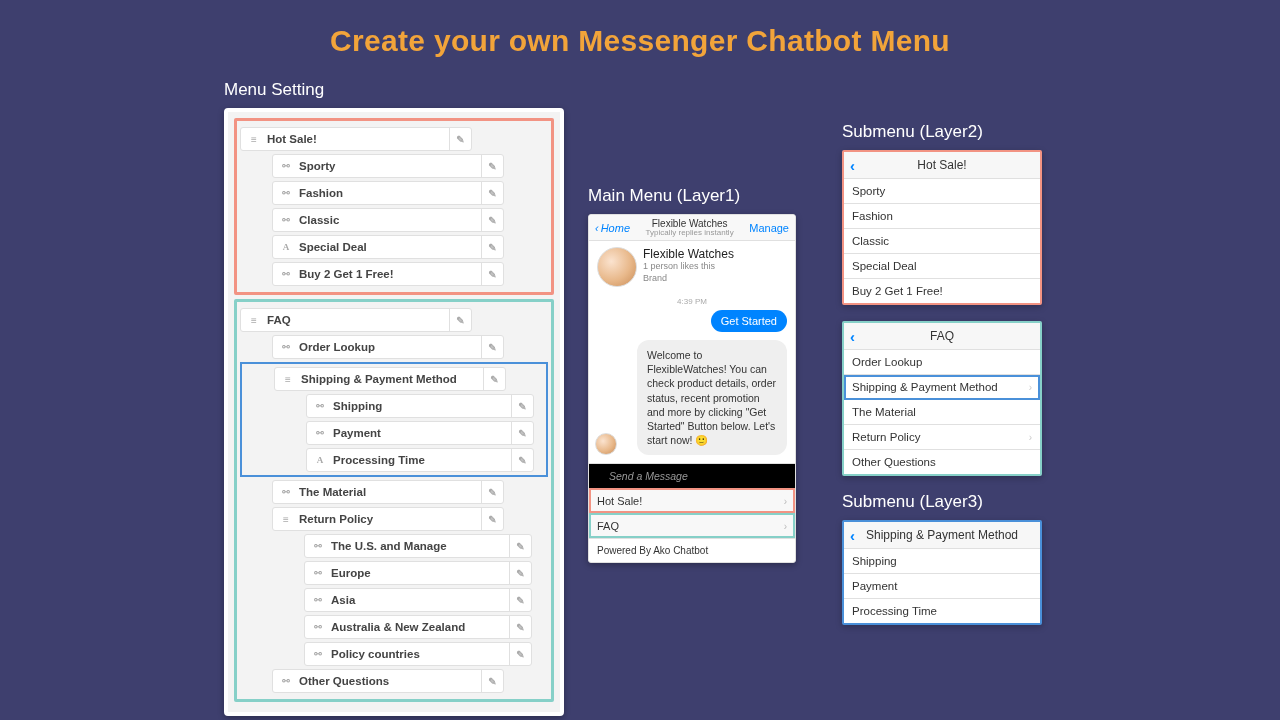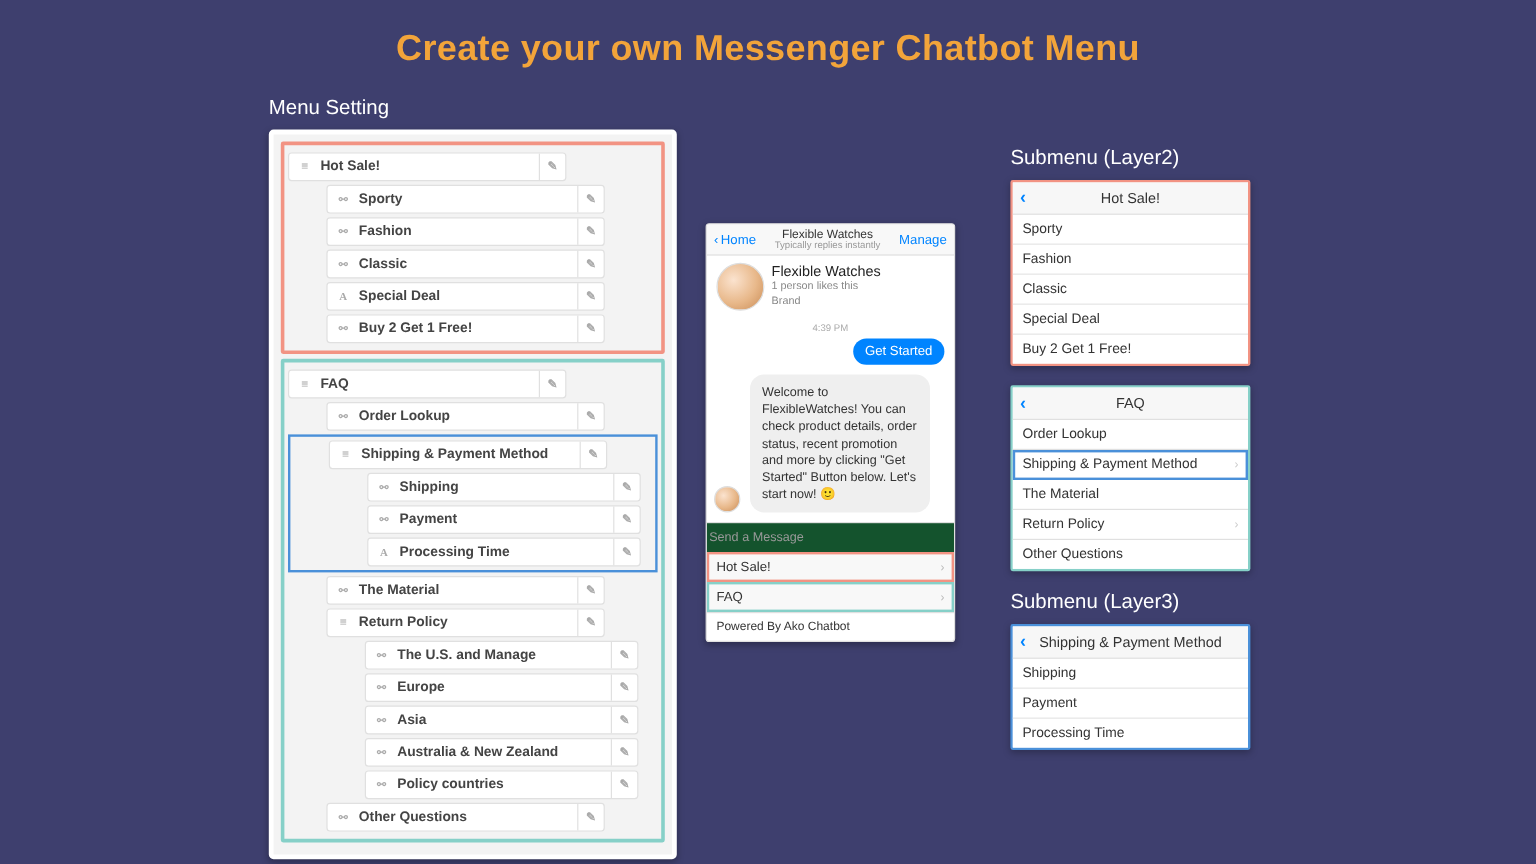--- a/index.html
+++ b/index.html
@@ -103,21 +103,21 @@
     overflow:hidden;
     font-size:11px;
   }
   .ph-top{
     height:26px;
     display:flex;align-items:center;
     border-bottom:1px solid var(--gray3);
     padding:0 6px;
     background:#F8F8F8;
   }
-  .ph-back{color:var(--msgr-blue);font-weight:500;display:flex;align-items:flex-end;gap:2px;}
+  .ph-back{color:var(--msgr-blue);font-weight:500;display:flex;align-items:flex-end;gap:2px;font-style:italic;}
   .ph-title{flex:1;text-align:center;line-height:1.1;}
   .ph-title .t1{font-size:10px;color:#333;font-weight:500;display:block;}
   .ph-title .t2{font-size:8px;color:#999;display:block;}
   .ph-manage{color:var(--msgr-blue);font-weight:500;}
   .ph-header{
     display:flex;align-items:flex-start;gap:6px;
     padding:6px 8px;
   }
   .avatar{
     width:40px;height:40px;border-radius:50%;
@@ -129,39 +129,40 @@
   .ph-time{text-align:center;font-size:8px;color:#aaa;margin:4px 0;}
   .pill{
     margin:4px 8px 8px auto;
     display:table;
     background:var(--msgr-blue);
     color:#fff;
     padding:5px 10px;
     border-radius:13px;
     font-size:11px;
   }
-  .bubble-row{display:flex;align-items:flex-end;gap:8px;padding:0 6px 8px;}
+  .bubble-row{display:flex;align-items:flex-end;gap:20px;padding:0 6px 8px;}
   .bubble-row .avatar-sm{width:22px;height:22px;border-radius:50%;
     background:radial-gradient(circle at 35% 35%,#fbe3cf 0%,#e8b88a 55%,#c98b55 100%);
     border:1px solid #ddd;flex:none;}
   .bubble{
     background:#EFEFEF;
     border-radius:12px;
     padding:8px 10px;
     font-size:10.5px;
     color:#333;
     line-height:1.35;
     max-width:150px;
   }
   .compose{
     border-top:1px solid var(--gray3);
-    padding:6px 2px;
+    padding:6px 20px;
     color:#999;
     font-size:10.5px;
-    background:#14532d;
+    background:#000000;
+    font-style:italic;
   }
   .menu-item{
     border-top:1px solid var(--gray3);
     padding:6px 8px;
     font-size:11px;
     color:#333;
     display:flex;align-items:center;justify-content:space-between;
     background:#F8F8F8;
   }
   .menu-item .chev{color:#bbb;font-size:10px;}
@@ -335,20 +336,21 @@
           <span class="row-icon ico-link"></span>
           <span class="row-label">Other Questions</span>
           <span class="row-edit ico-pencil"></span>
         </div>
       </div>
 
     </div>
   </div>
 
   <div class="phone-wrap">
+    <div class="section-label">Main Menu (Layer1)</div>
     <div class="phone">
       <div class="ph-top">
         <span class="ph-back">
           <span class="ico-back"></span>
           <span>Home</span>
         </span>
         <span class="ph-title">
           <span class="t1">Flexible Watches</span>
           <span class="t2">Typically replies instantly</span>
         </span>

